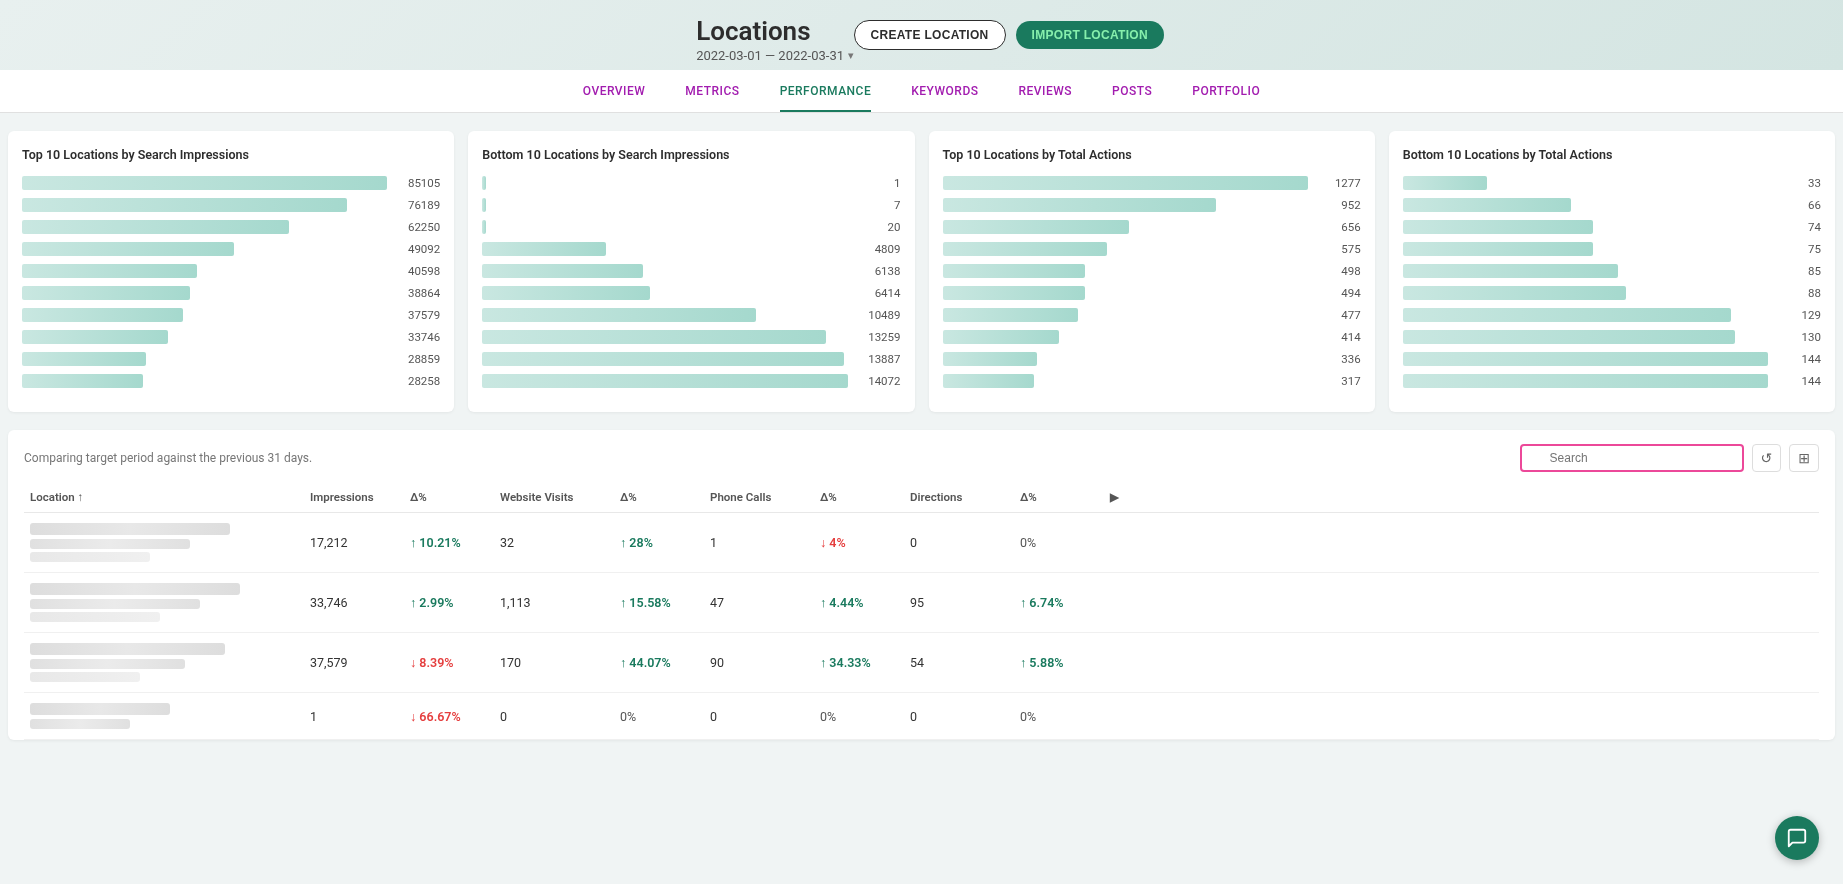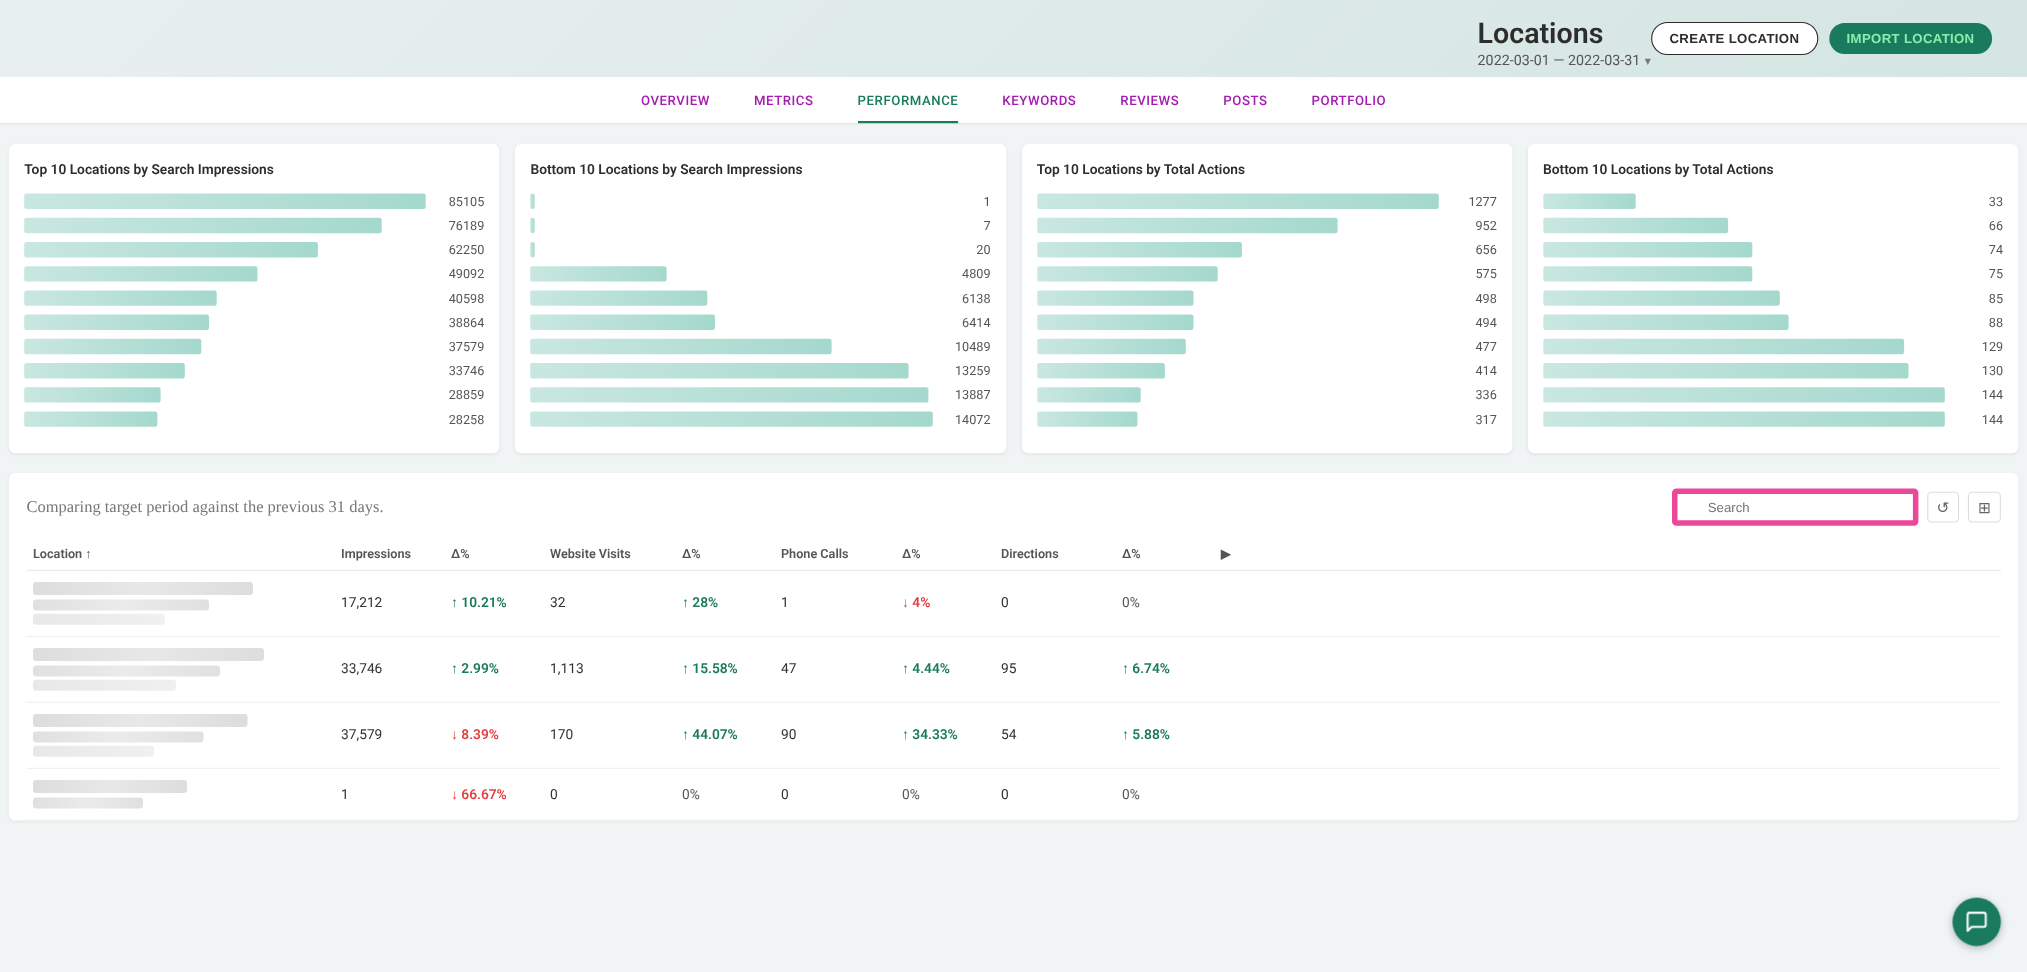--- a/index.html
+++ b/index.html
@@ -1,24 +1,24 @@
 <!DOCTYPE html>
 <html><head>
   <meta charset="utf-8">
   <style>
     * { box-sizing: border-box; margin: 0; padding: 0; }
     body { font-family: -apple-system, BlinkMacSystemFont, 'Segoe UI', Roboto, sans-serif; background: #f0f4f4; color: #333; font-size: 13px; }
 
     
     .header {
       background: linear-gradient(135deg, #e8f0ef 0%, #d4e5e2 100%);
-      padding: 16px 32px 0 32px;
+      padding: 16px 15px 0 32px;
       display: flex;
       align-items: flex-start;
-      justify-content: flex-end;
+      justify-content: center;
       min-height: 70px;
     }
     .header-title-area {}
     .header-title { font-size: 26px; font-weight: 600; color: #2d2d2d; }
     .header-date { font-size: 13px; color: #555; margin-top: 2px; display: flex; align-items: center; gap: 4px; cursor: pointer; }
     .header-actions { display: flex; gap: 10px; align-items: center; padding-top: 4px; }
     .btn-create {
       border: 1.5px solid #2d2d2d;
       background: #fff;
       color: #2d2d2d;
@@ -117,24 +117,24 @@
       border-radius: 6px;
       box-shadow: 0 1px 3px rgba(0,0,0,0.06);
       padding: 14px 16px 0 16px;
     }
     .table-meta-row {
       display: flex;
       justify-content: space-between;
       align-items: center;
       margin-bottom: 10px;
     }
-    .table-meta-text { font-size: 15px; color: #777; font-family: Liberation Serif, serif; }
+    .table-meta-text { font-size: 12px; color: #777; }
     .table-controls { display: flex; gap: 8px; align-items: center; }
     .search-box {
-      border: 5px solid #ec4899;
+      border: 2px solid #ec4899;
       border-radius: 4px;
       padding: 5px 10px 5px 28px;
       font-size: 12px;
       color: #555;
       width: 224px;
       position: relative;
       background: #fff;
     }
     .search-wrapper { position: relative; }
     .search-icon-inner {

